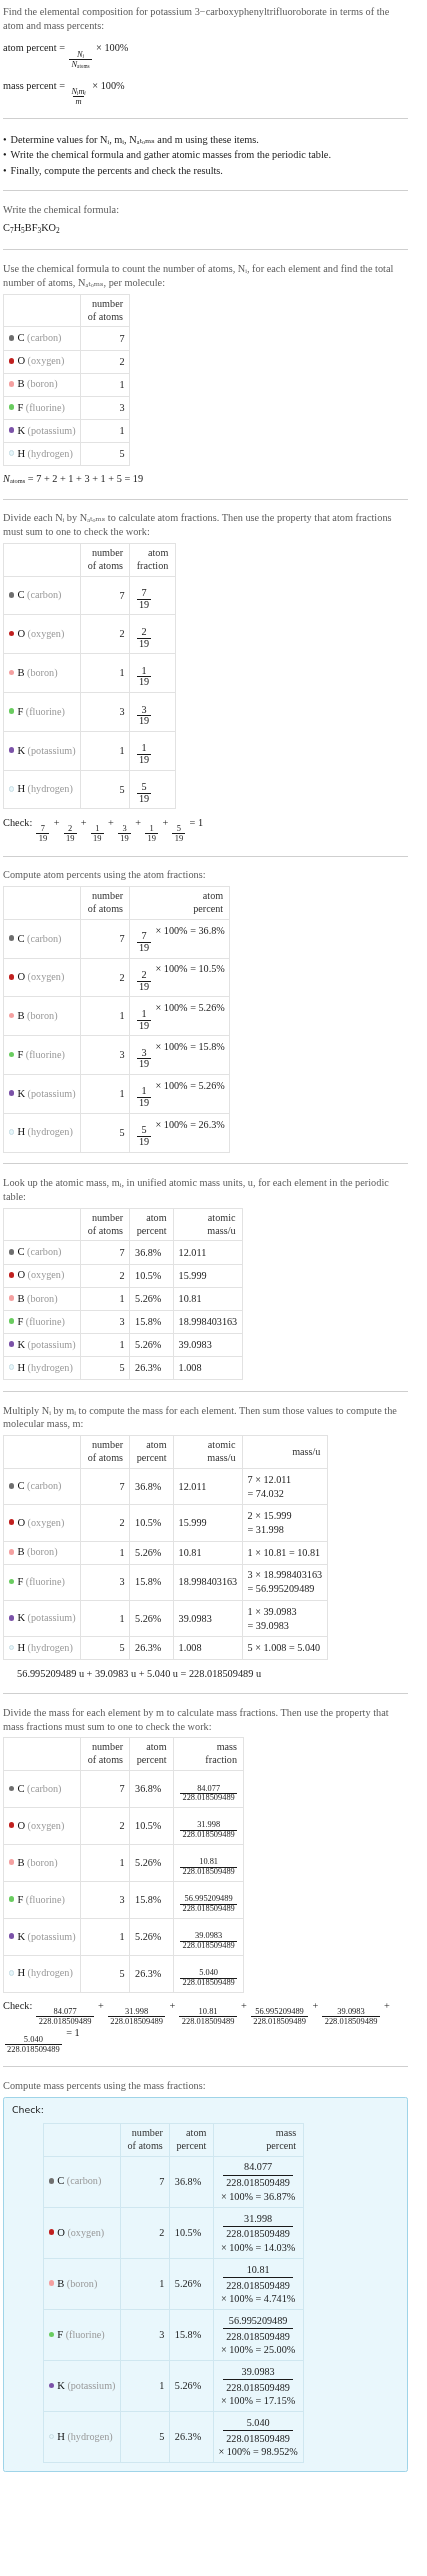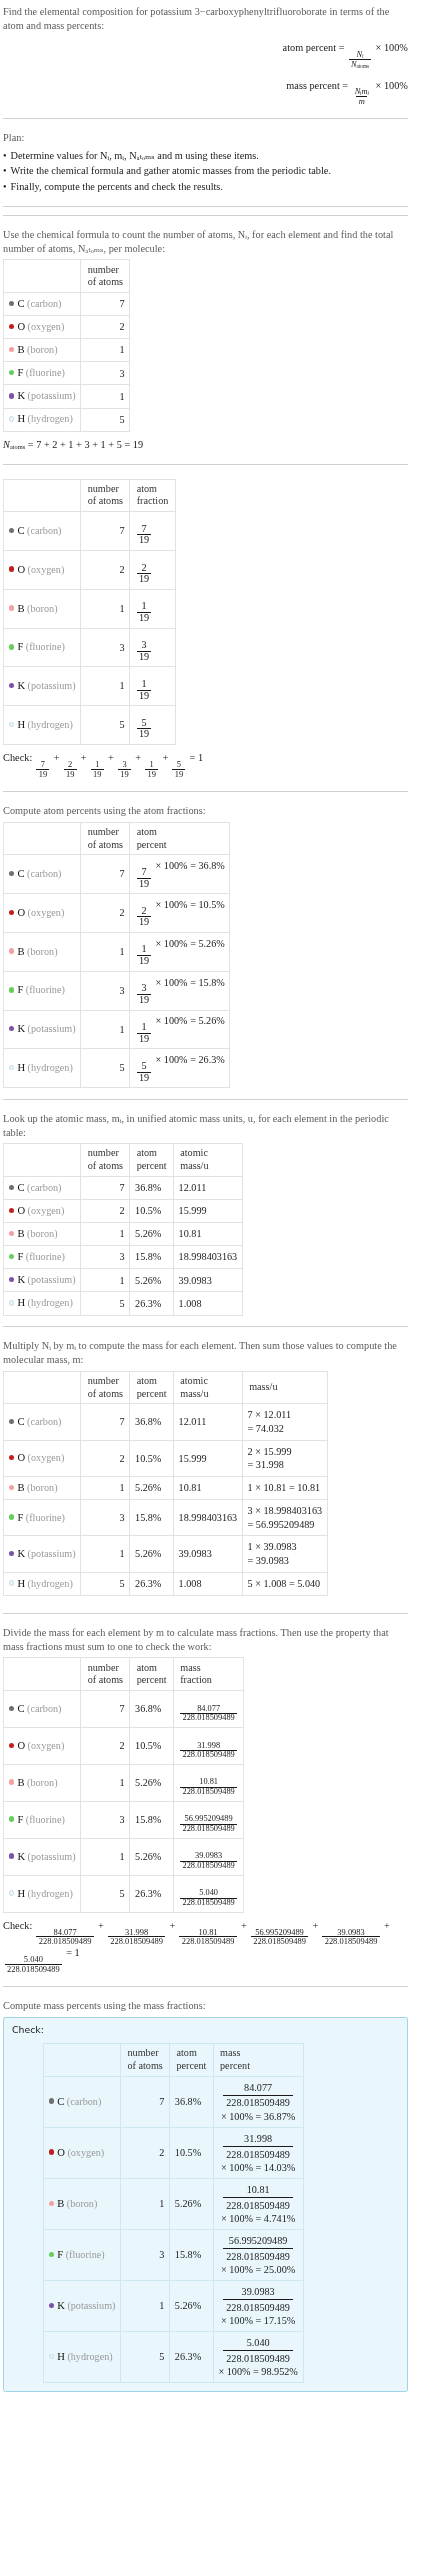--- a/index.html
+++ b/index.html
@@ -38,33 +38,33 @@
   .frac.big .num, .frac.big .den { font-size: 1em; }
 
   table.t { border-collapse: collapse; margin: 1.6px 0 0 0; }
   table.t td, table.t th {
     border: 0.8px solid #e2e2e2;
     padding: 3.9px 4.7px;
     font-weight: normal;
     font-size: 10.2px;
     vertical-align: middle;
   }
-  table.t thead td { text-align: left; color: #333; padding: 3.1px 6.3px; }
+  table.t thead td { text-align: right; color: #333; padding: 3.1px 6.3px; }
   table.t thead td .hdr { display:block; line-height:1.25; }
   td.elem { white-space: nowrap; padding-left: 3.1px; }
   td.num { text-align: right; }
   td.left { text-align: left; }
   td.ctr { text-align: center; }
   .dot { display:inline-block; width:5.5px; height:5.5px; border-radius:50%;
          margin-right: 3.1px; vertical-align: 0.8px; }
   .esym { font-size: 10.6px; color:#111; }
   .ename { color: #999; }
 
   .eq { margin: 6.3px 0 1.6px 0; }
-  .eq2 { margin: 4.7px 0 1.6px 0; line-height: 2.1; text-align: right; }
+  .eq2 { margin: 4.7px 0 1.6px 0; line-height: 2.1; }
   .indent { padding-left: 14px; }
 
   .answer-box {
     border: 0.8px solid #9fd4e8;
     background: #e9f7fc;
     border-radius: 2.3px;
     padding: 6.3px 7.8px 7.8px 7.8px;
     margin-top: 3.1px;
   }
   .answer-label {
@@ -104,30 +104,35 @@
         <span class="num"><i class="v">Nᵢmᵢ</i></span>
         <span class="den"><i class="v">m</i></span>
       </span>
       <span>× 100%</span>
     </div>
   </div>
 
   <hr class="rule">
 
   <div class="section">
-    <div class="prompt">Plan:</div>
     <ul class="bullets">
       <li>Determine values for Nᵢ, mᵢ, Nₐₜₒₘₛ and m using these items.</li>
       <li>Write the chemical formula and gather atomic masses from the periodic table.</li>
       <li>Finally, compute the percents and check the results.</li>
     </ul>
   </div>
 
   <hr class="rule">
 
+  <div class="section">
+    <div class="prompt">Write the chemical formula:</div>
+    <div class="body-text">
+      <span id="formula-render"><span>C<sub>7</sub></span><span>H<sub>5</sub></span><span>B</span><span>F<sub>3</sub></span><span>K</span><span>O<sub>2</sub></span></span>
+    </div>
+  </div>
 
   <hr class="rule">
 
   <div class="section">
     <div class="prompt">Use the chemical formula to count the number of atoms, Nᵢ, for each element and find the total number of atoms, Nₐₜₒₘₛ, per molecule:</div>
     <table class="t">
       <thead>
           <tr>
         <td></td>
         <td>
@@ -165,20 +170,21 @@
     </table>
     <div class="eq">
       <i class="v"><span>N</span></i><sub class="smallsub">atoms</sub>
       <span>= 7 + 2 + 1 + 3 + 1 + 5 = 19</span>
     </div>
   </div>
 
   <hr class="rule">
 
   <div class="section">
+    <div class="prompt">Divide each Nᵢ by Nₐₜₒₘₛ to calculate atom fractions. Then use the property that atom fractions must sum to one to check the work:</div>
     <table class="t">
       <thead>
           <tr>
         <td></td>
         <td>
           <span class="hdr">number</span>
           <span class="hdr">of atoms</span>
         </td>
         <td>
           <span class="hdr">atom</span>
@@ -459,20 +465,21 @@
           <tr>
             <td class="elem"><span class="dot" style="background:#e6f6fa;border:0.8px solid #c8dde4;"></span><span class="esym">H</span> <span class="ename">(hydrogen)</span></td>
             <td class="num">5</td>
             <td class="left">26.3%</td>
             <td class="left">1.008</td>
             <td class="left"><span>5 × 1.008 = 5.040</span></td>
           </tr>
         </tbody>
     </table>
     <div class="eq">
+      <div class="indent">56.995209489 u + 39.0983 u + 5.040 u = 228.018509489 u</div>
     </div>
   </div>
 
   <hr class="rule">
 
   <div class="section">
     <div class="prompt">Divide the mass for each element by m to calculate mass fractions. Then use the property that mass fractions must sum to one to check the work:</div>
     <table class="t">
       <thead>
           <tr>

